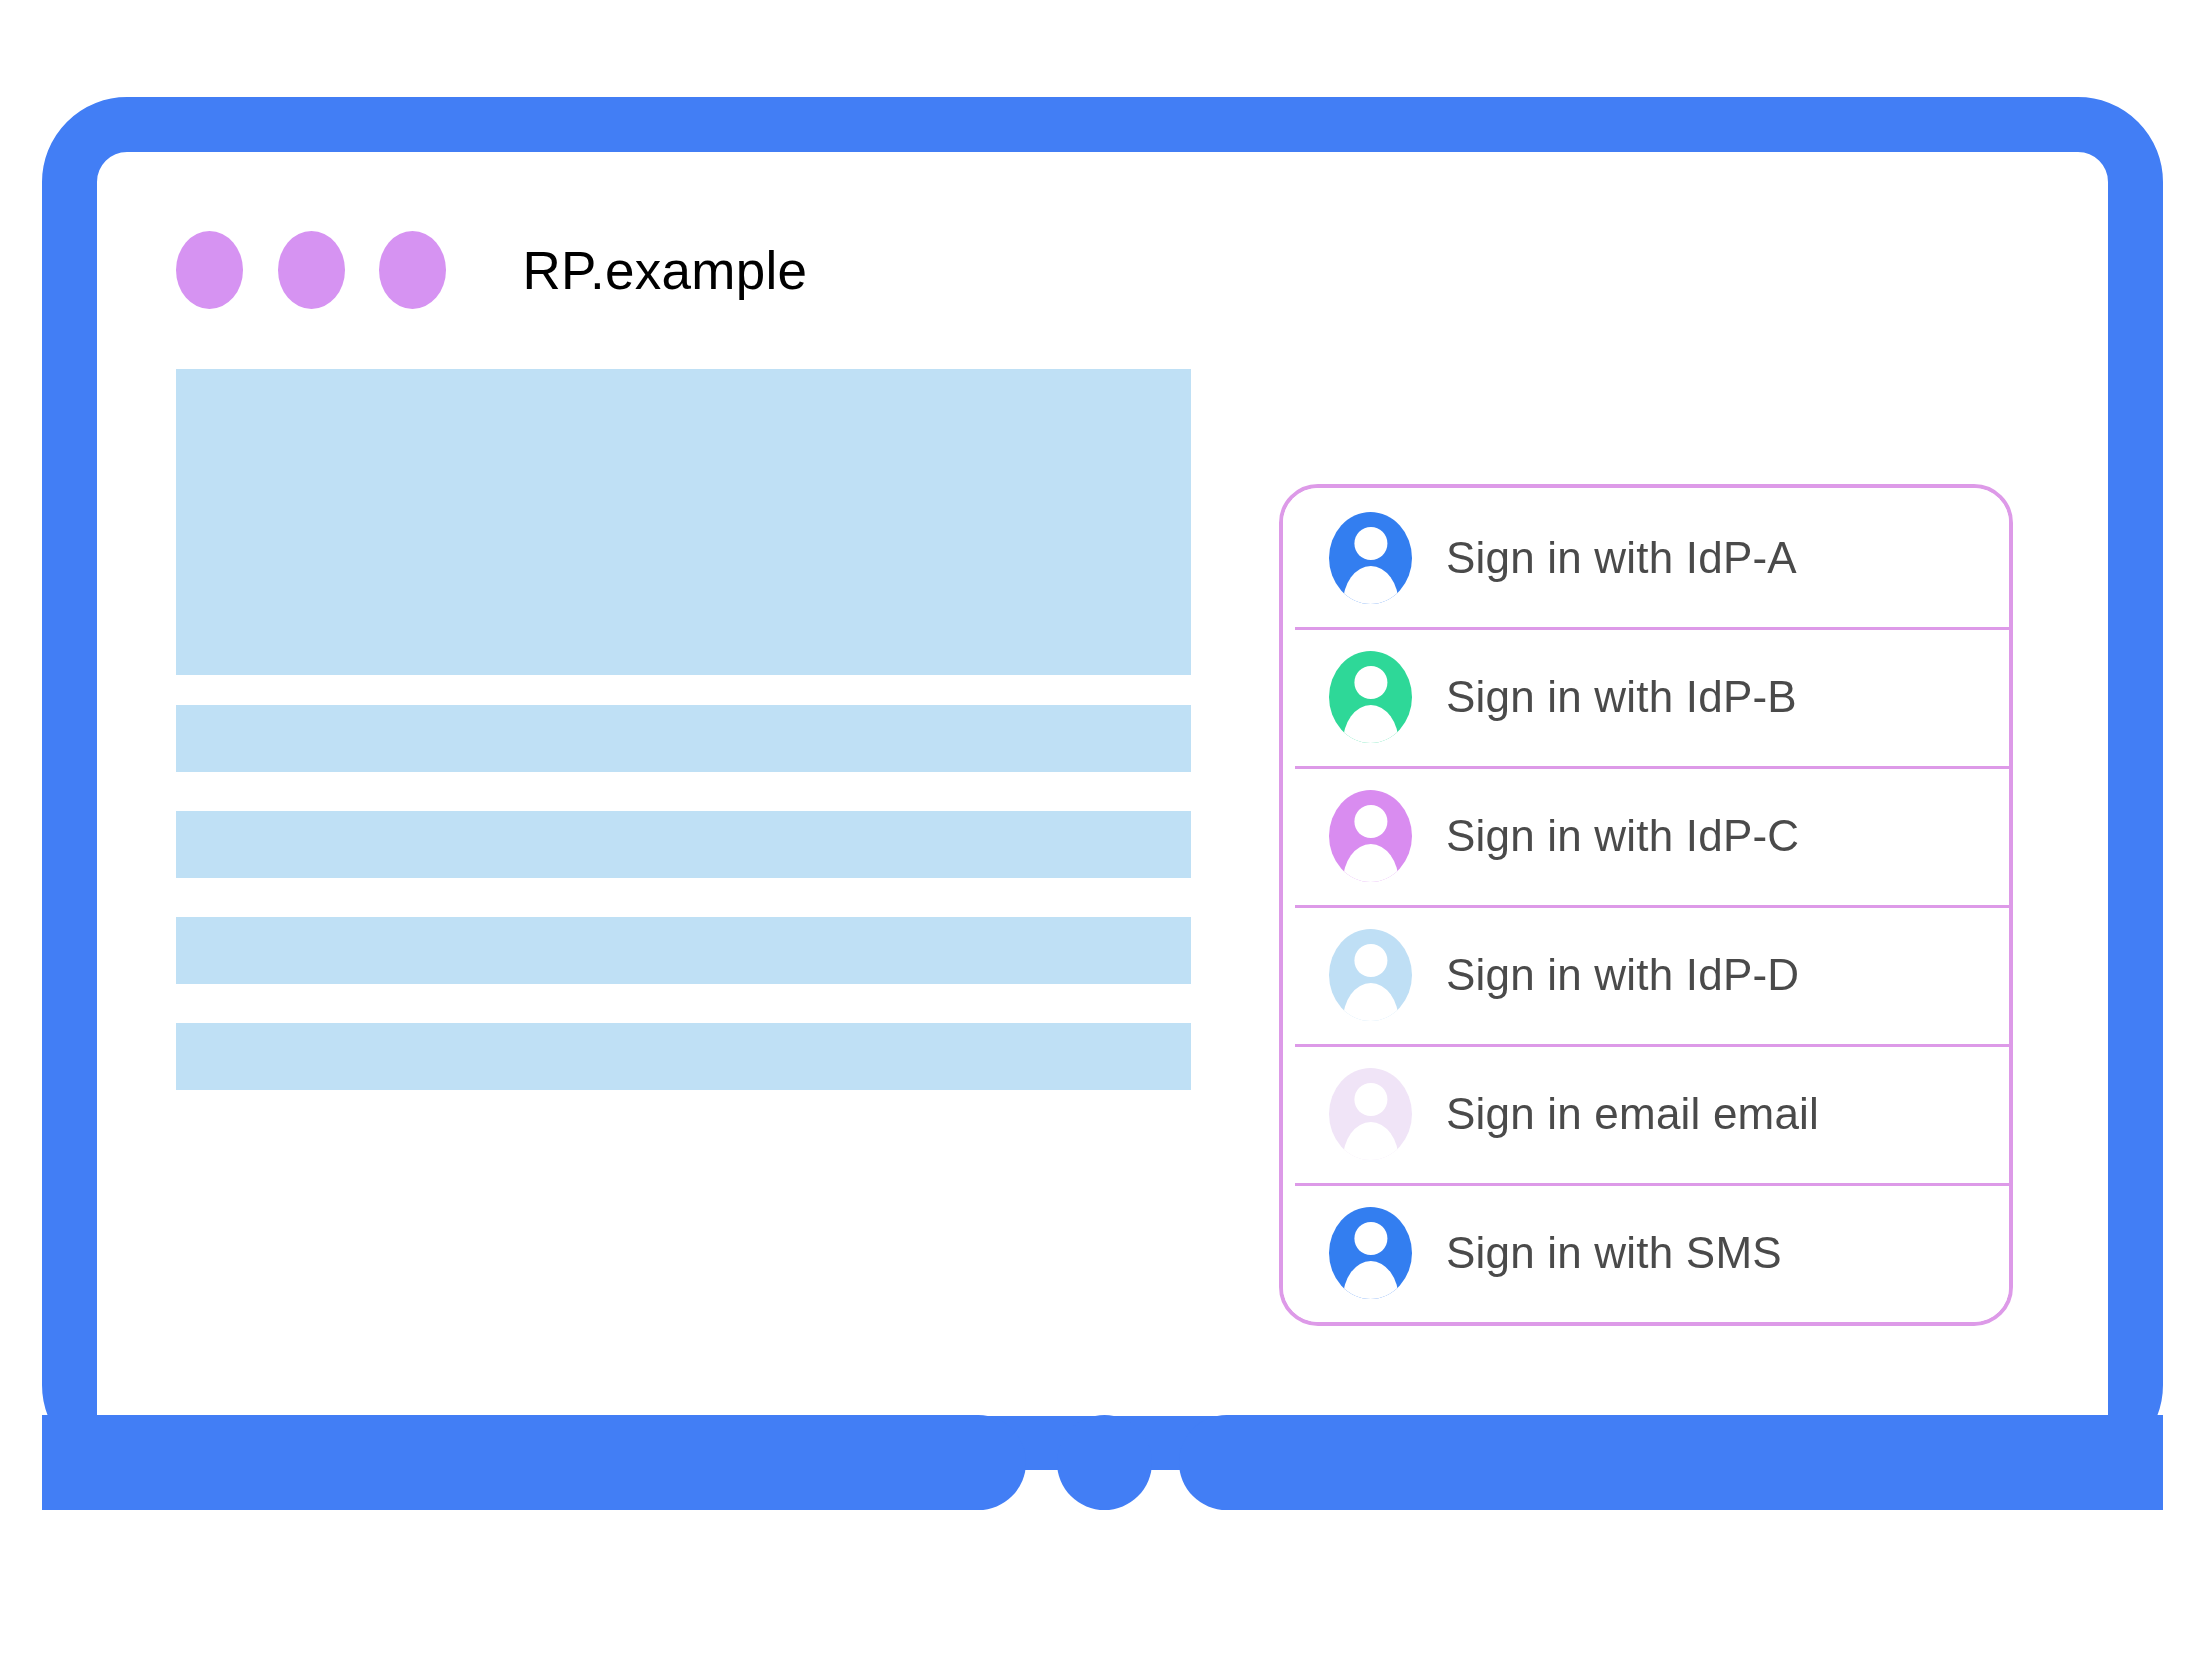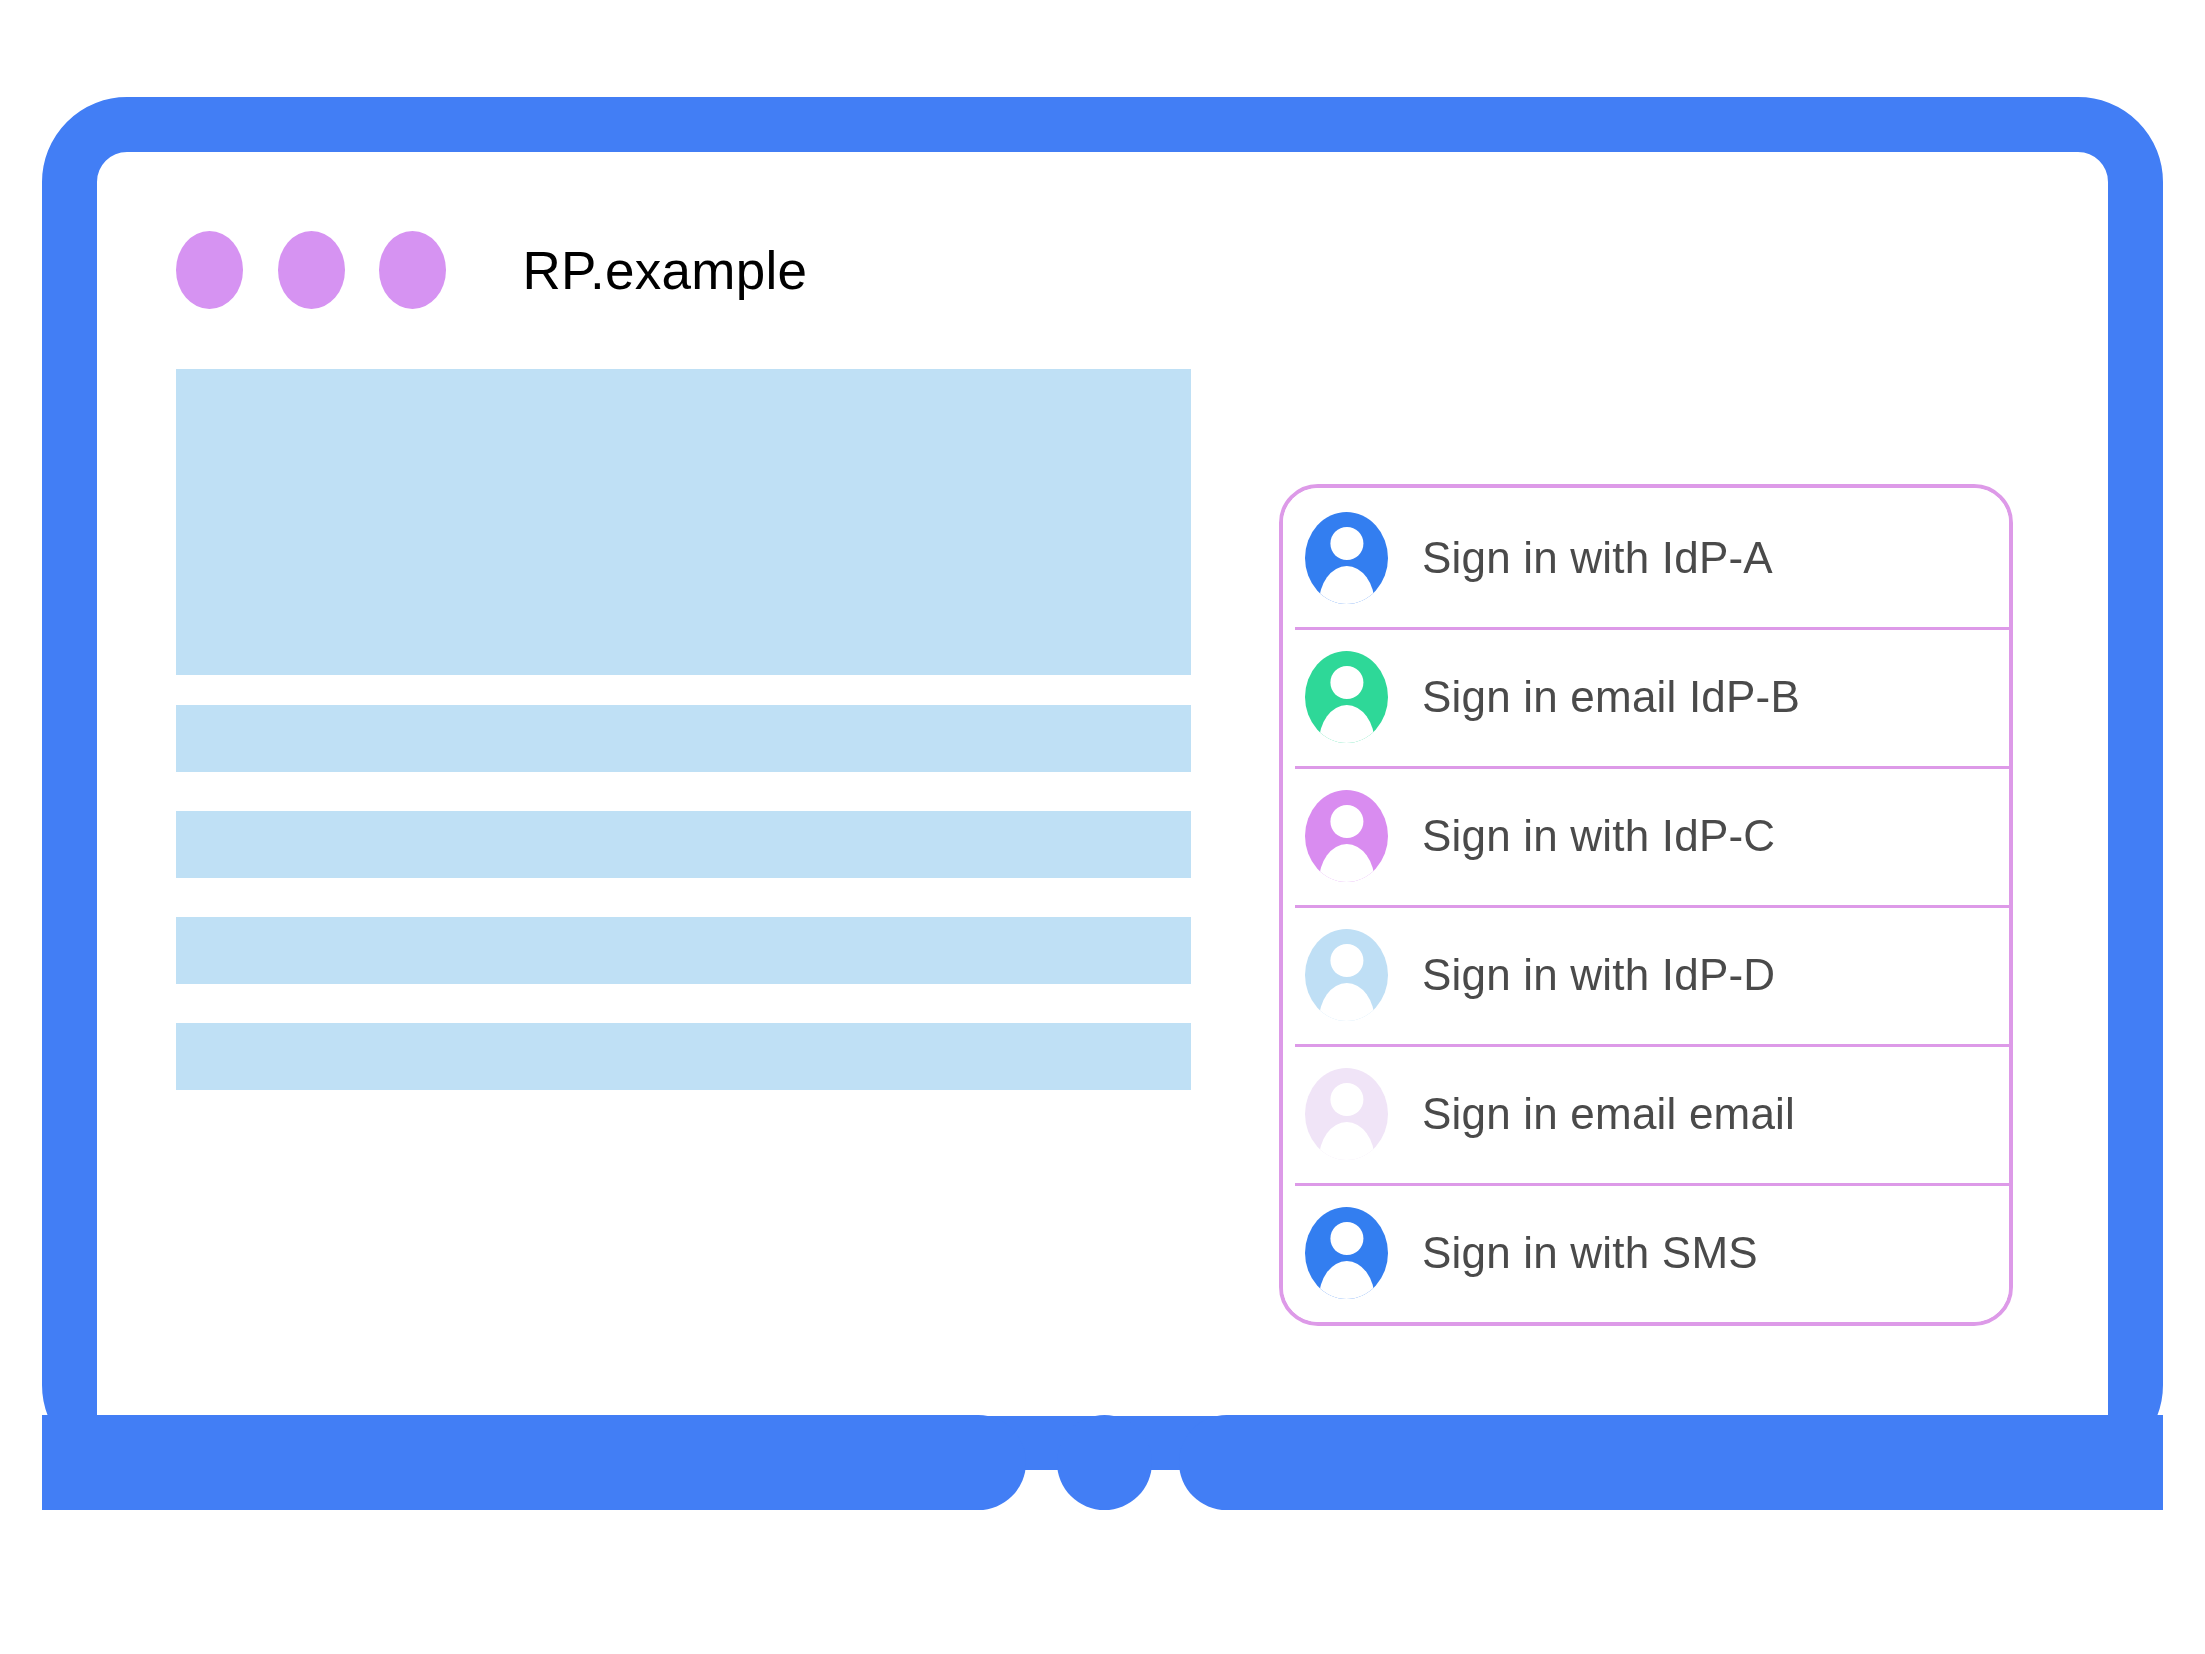--- a/index.html
+++ b/index.html
@@ -134,21 +134,21 @@
     box-sizing: border-box;
     border: 4.4px solid #dd9ae8;
     border-radius: 39px;
     background: #ffffff;
     overflow: hidden;
   }
   .signin-row {
     display: flex;
     align-items: center;
     height: 139px;
-    padding-left: 22px;
+    padding-left: 46px;
     box-sizing: border-box;
     position: relative;
     background: #ffffff;
   }
   .signin-row + .signin-row::before {
     content: "";
     position: absolute;
     left: 12.4px;
     right: 0;
     top: 0;
@@ -223,21 +223,21 @@
             <span class="body"></span>
         </span>
         <span class="signin-label">Sign in with IdP-A</span>
       </div>
 
       <div class="signin-row">
         <span class="avatar" style="background:#2ed898">
           <span class="head"></span>
             <span class="body"></span>
         </span>
-        <span class="signin-label">Sign in email IdP-B</span>
+        <span class="signin-label">Sign in with IdP-B</span>
       </div>
 
       <div class="signin-row">
         <span class="avatar" style="background:#d98cf0">
           <span class="head"></span>
             <span class="body"></span>
         </span>
         <span class="signin-label">Sign in with IdP-C</span>
       </div>
 

